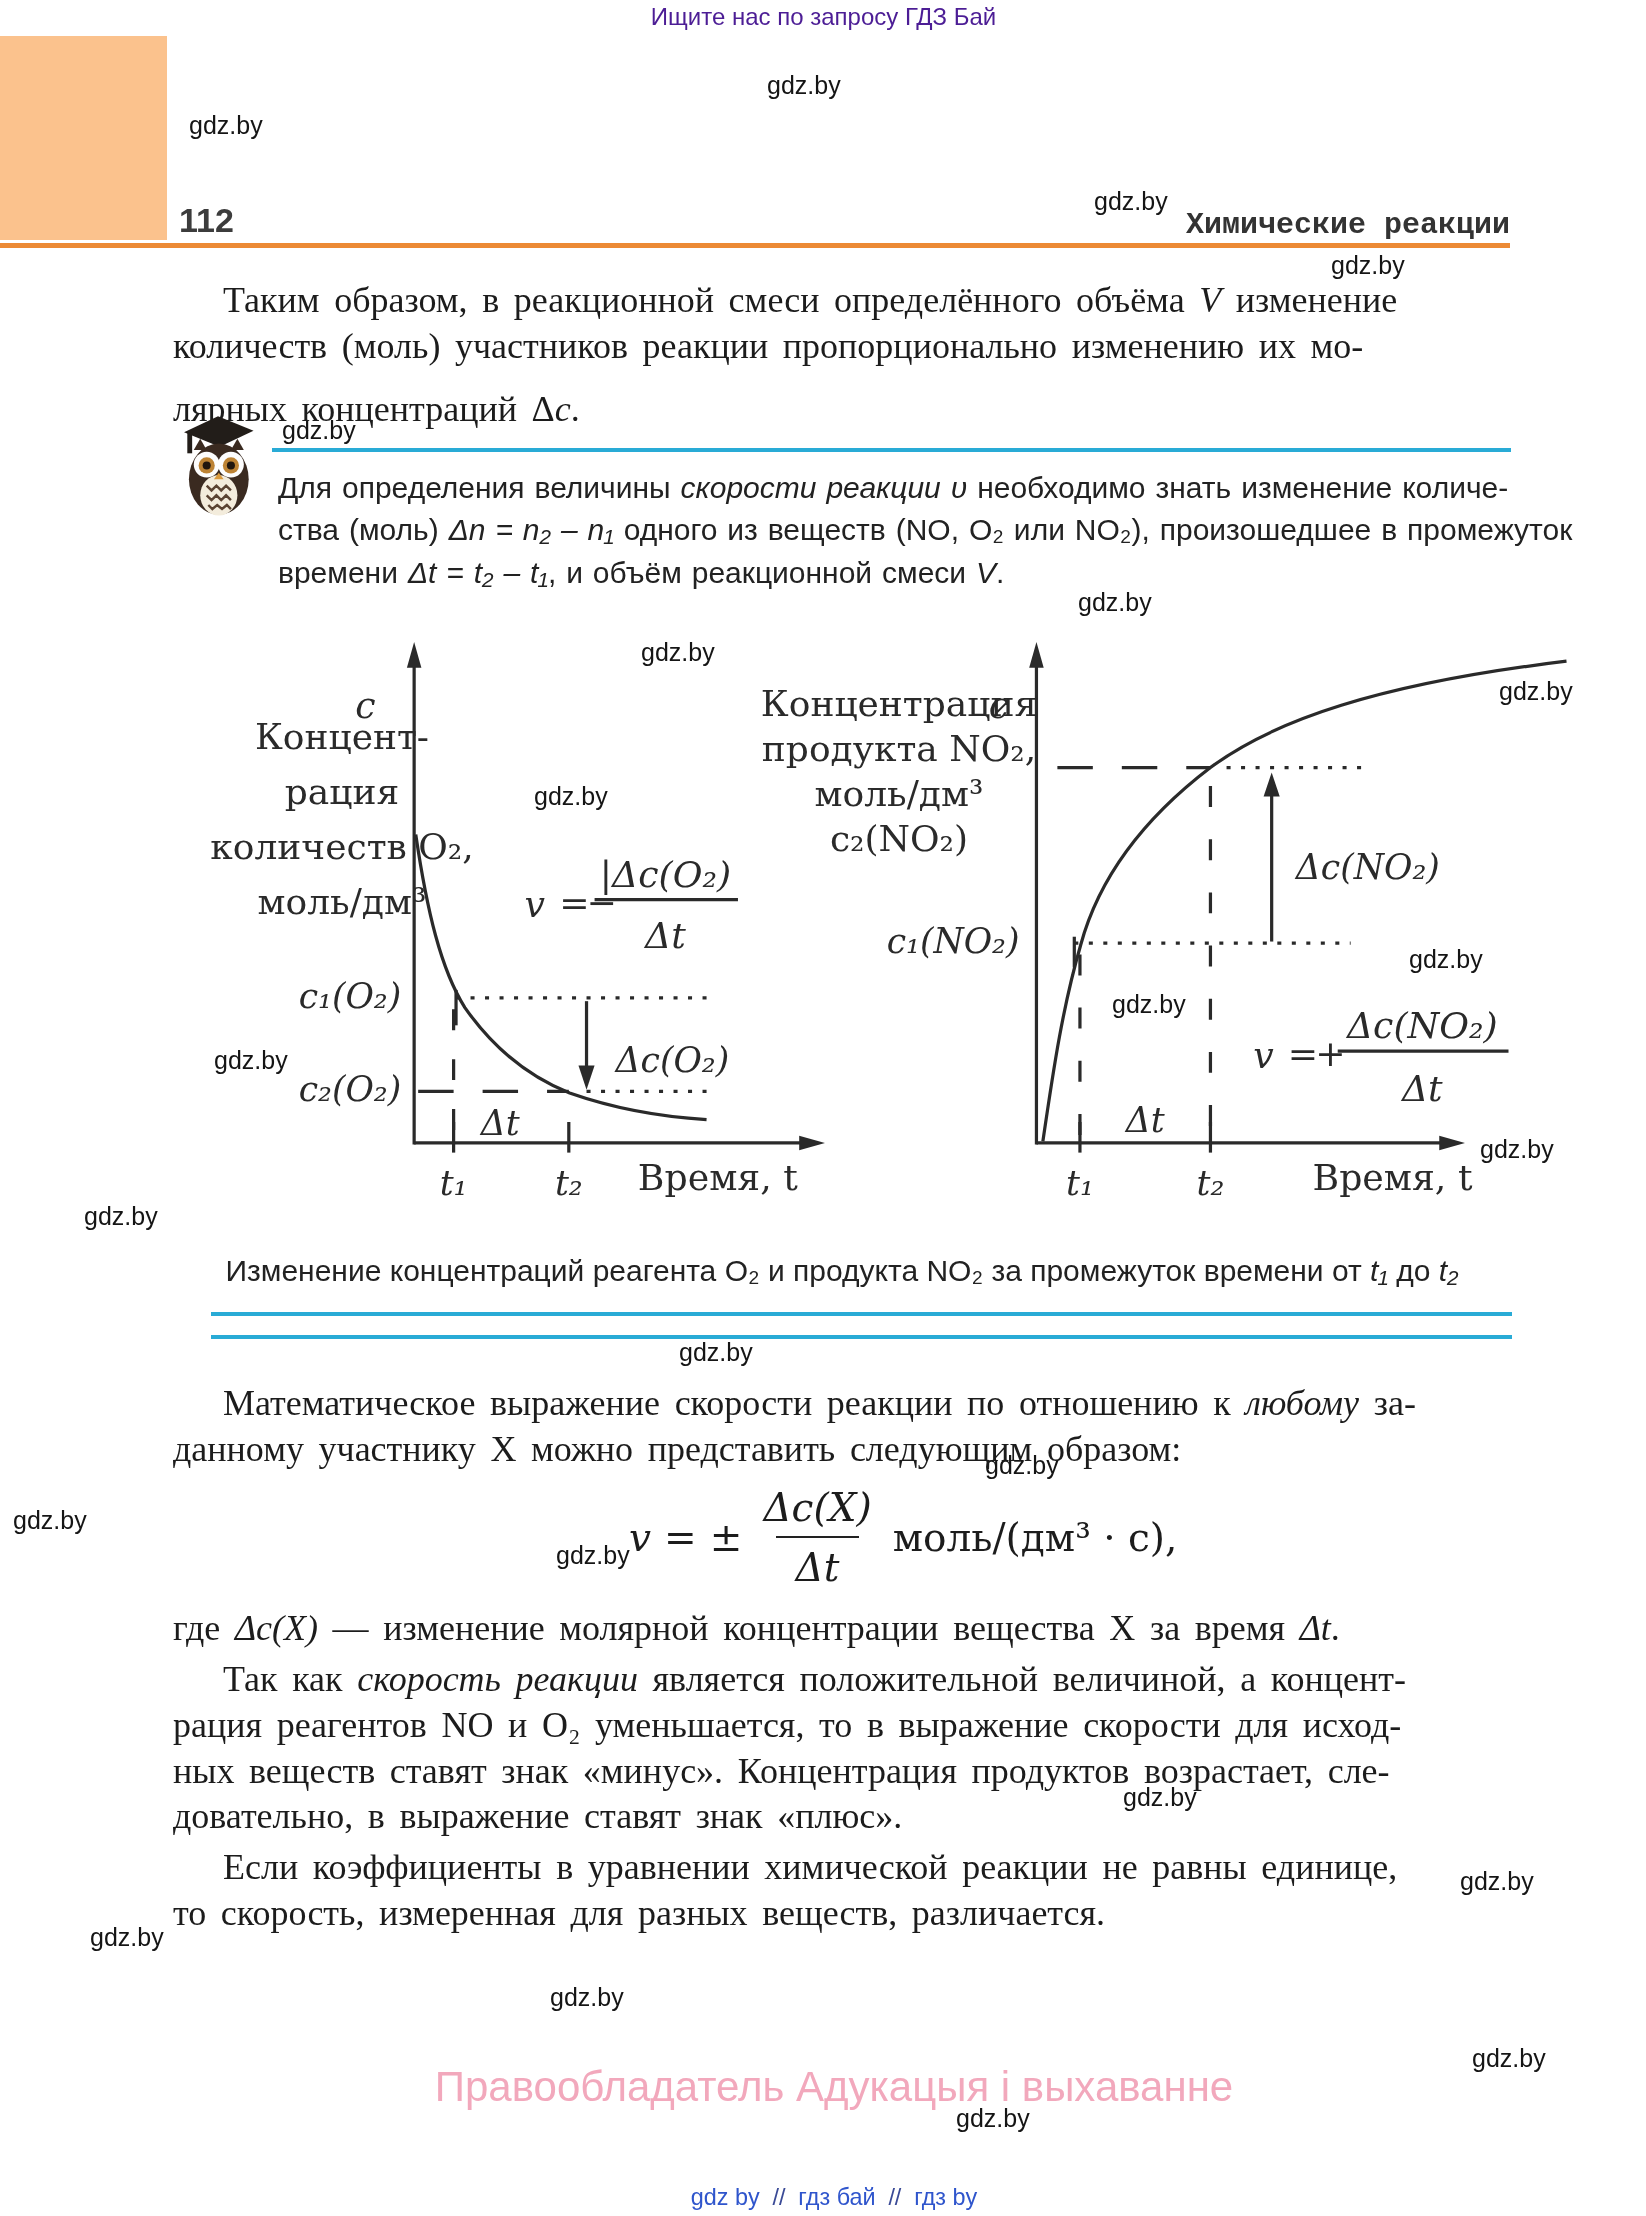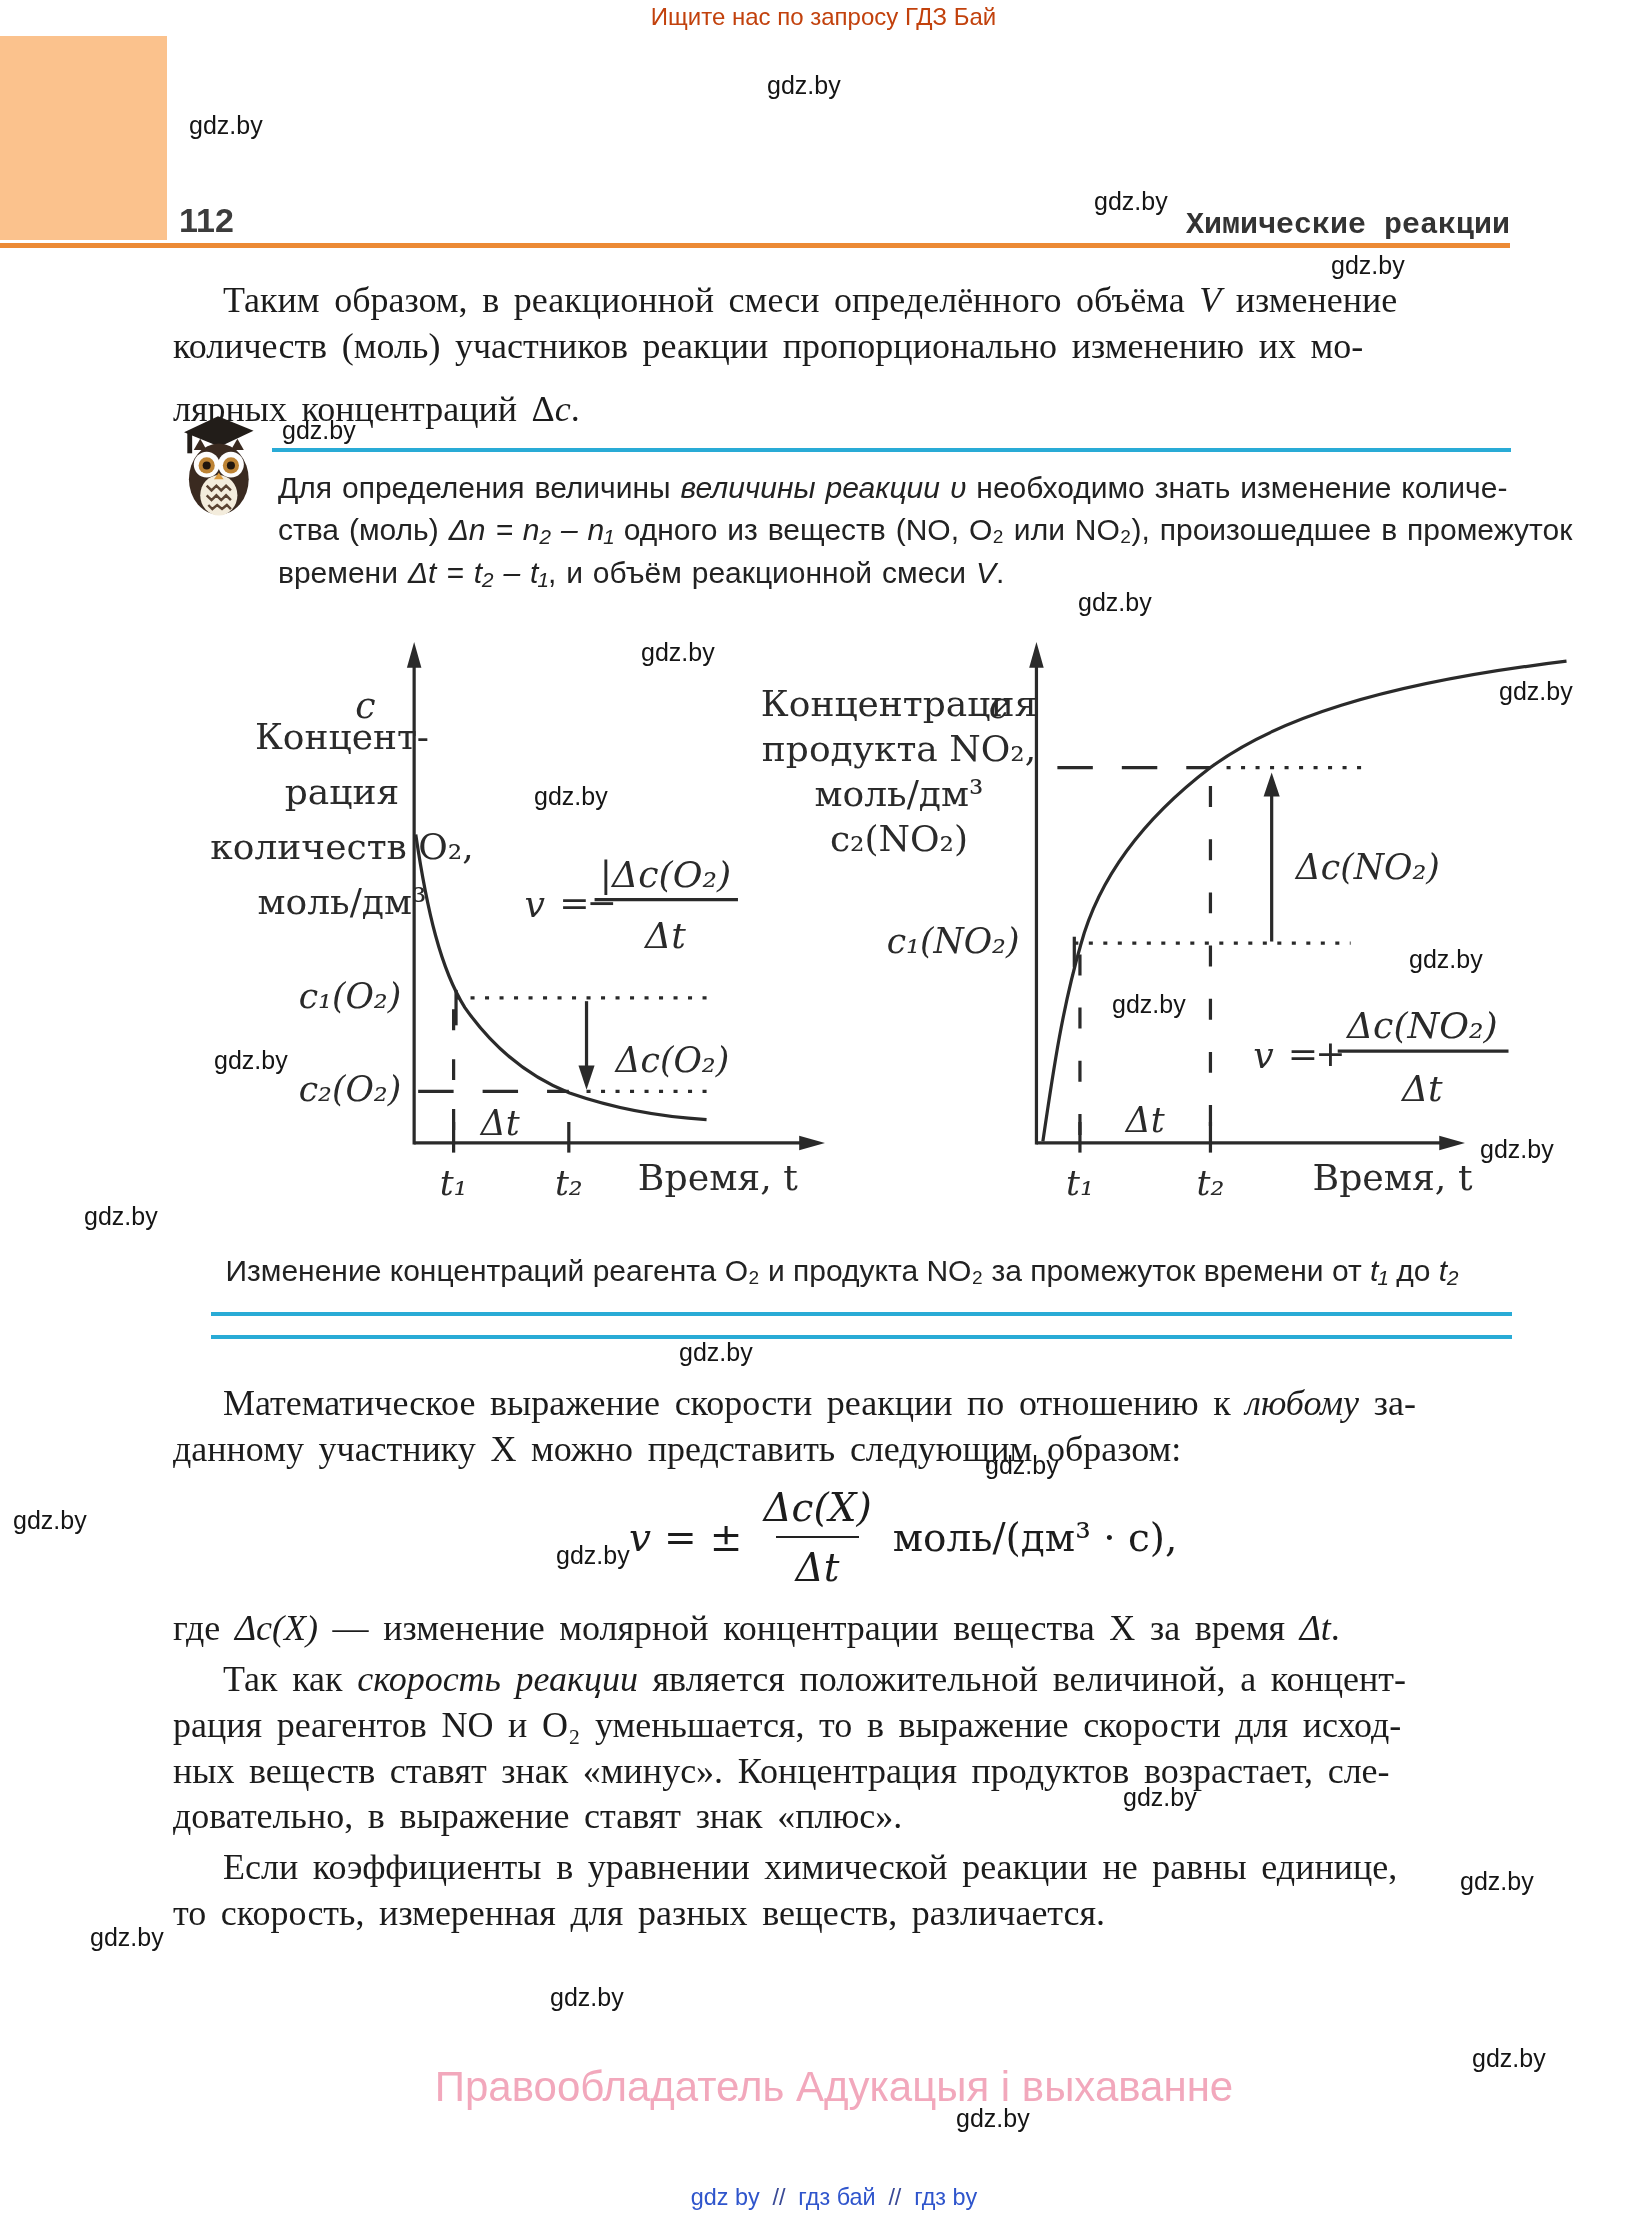--- a/index.html
+++ b/index.html
@@ -1,20 +1,20 @@
 <!DOCTYPE html>
 <html style="font-size:13px"><head>
 <meta charset="utf-8">
 <style>
   html,body{margin:0;padding:0;background:#ffffff;}
   .page{position:relative;width:1647px;height:2216px;background:#fff;overflow:hidden;
         font-family:"Liberation Serif","DejaVu Serif",serif;color:#1a1a1a;}
   .abs{position:absolute;}
   .banner{left:0;top:3.2px;width:100%;text-align:center;
-          font-family:"Liberation Sans","DejaVu Sans",sans-serif;font-size:24px;color:#c2410c;}
+          font-family:"Liberation Sans","DejaVu Sans",sans-serif;font-size:24px;color:#4c1d95;}
   .wm{position:absolute;font-family:"Liberation Sans","DejaVu Sans",sans-serif;
       font-size:25px;color:#151515;white-space:nowrap;}
   .orange-block{left:0;top:36px;width:167px;height:204px;background:#fbc28d;}
   .orange-rule{left:0;top:243px;width:1510px;height:4.8px;background:#ec8a35;}
   .pagenum{left:179px;top:201px;font-family:"Liberation Sans","DejaVu Sans",sans-serif;
            font-size:34px;font-weight:bold;color:#3c3c3c;}
   .chapter{left:1107px;top:208px;width:403px;text-align:right;
            font-family:Liberation Mono, monospace;
            font-size:30px;font-weight:bold;color:#333;}
   .bl{position:absolute;left:173px;width:1370px;font-size:36px;line-height:1.15;
@@ -99,21 +99,21 @@
     <path d="M40 120 l5 5 6 -5 6 5 6 -5 5 5" stroke="#5a4332" stroke-width="3" fill="none"></path>
     <circle cx="38" cy="70" r="16" fill="#fdfdfd"></circle>
     <circle cx="68" cy="70" r="16" fill="#fdfdfd"></circle>
     <circle cx="38" cy="71" r="10" fill="#bd8334"></circle>
     <circle cx="68" cy="71" r="10" fill="#bd8334"></circle>
     <circle cx="38" cy="71" r="5" fill="#20160e"></circle>
     <circle cx="68" cy="71" r="5" fill="#20160e"></circle>
     <polygon points="53,80 47,88 59,88" fill="#d99a3e"></polygon>
   </svg>
   <div class="abs cyan-rule" style="left:272px;top:448px;width:1239px"></div>
-  <div class="ib" style="top:471px"><span>Для определения величины </span><i>величины реакции υ</i><span> необходимо знать изменение количе-</span></div>
+  <div class="ib" style="top:471px"><span>Для определения величины </span><i>скорости реакции υ</i><span> необходимо знать изменение количе-</span></div>
   <div class="ib" style="top:513px"><span>ства (моль) </span><i>Δn = n₂ – n₁</i><span> одного из веществ (NO, O₂ или NO₂), произошедшее в промежуток</span></div>
   <div class="ib" style="top:556px"><span>времени </span><i>Δt = t₂ – t₁</i><span>, и объём реакционной смеси </span><i>V</i><span>.</span></div>
 
   <div class="glabel" style="left:201px;top:709px;width:282px;line-height:55px;">
     <div>Концент-</div>
     <div>рация</div>
     <div>количеств O₂,</div>
     <div>моль/дм³</div>
   </div>
 

